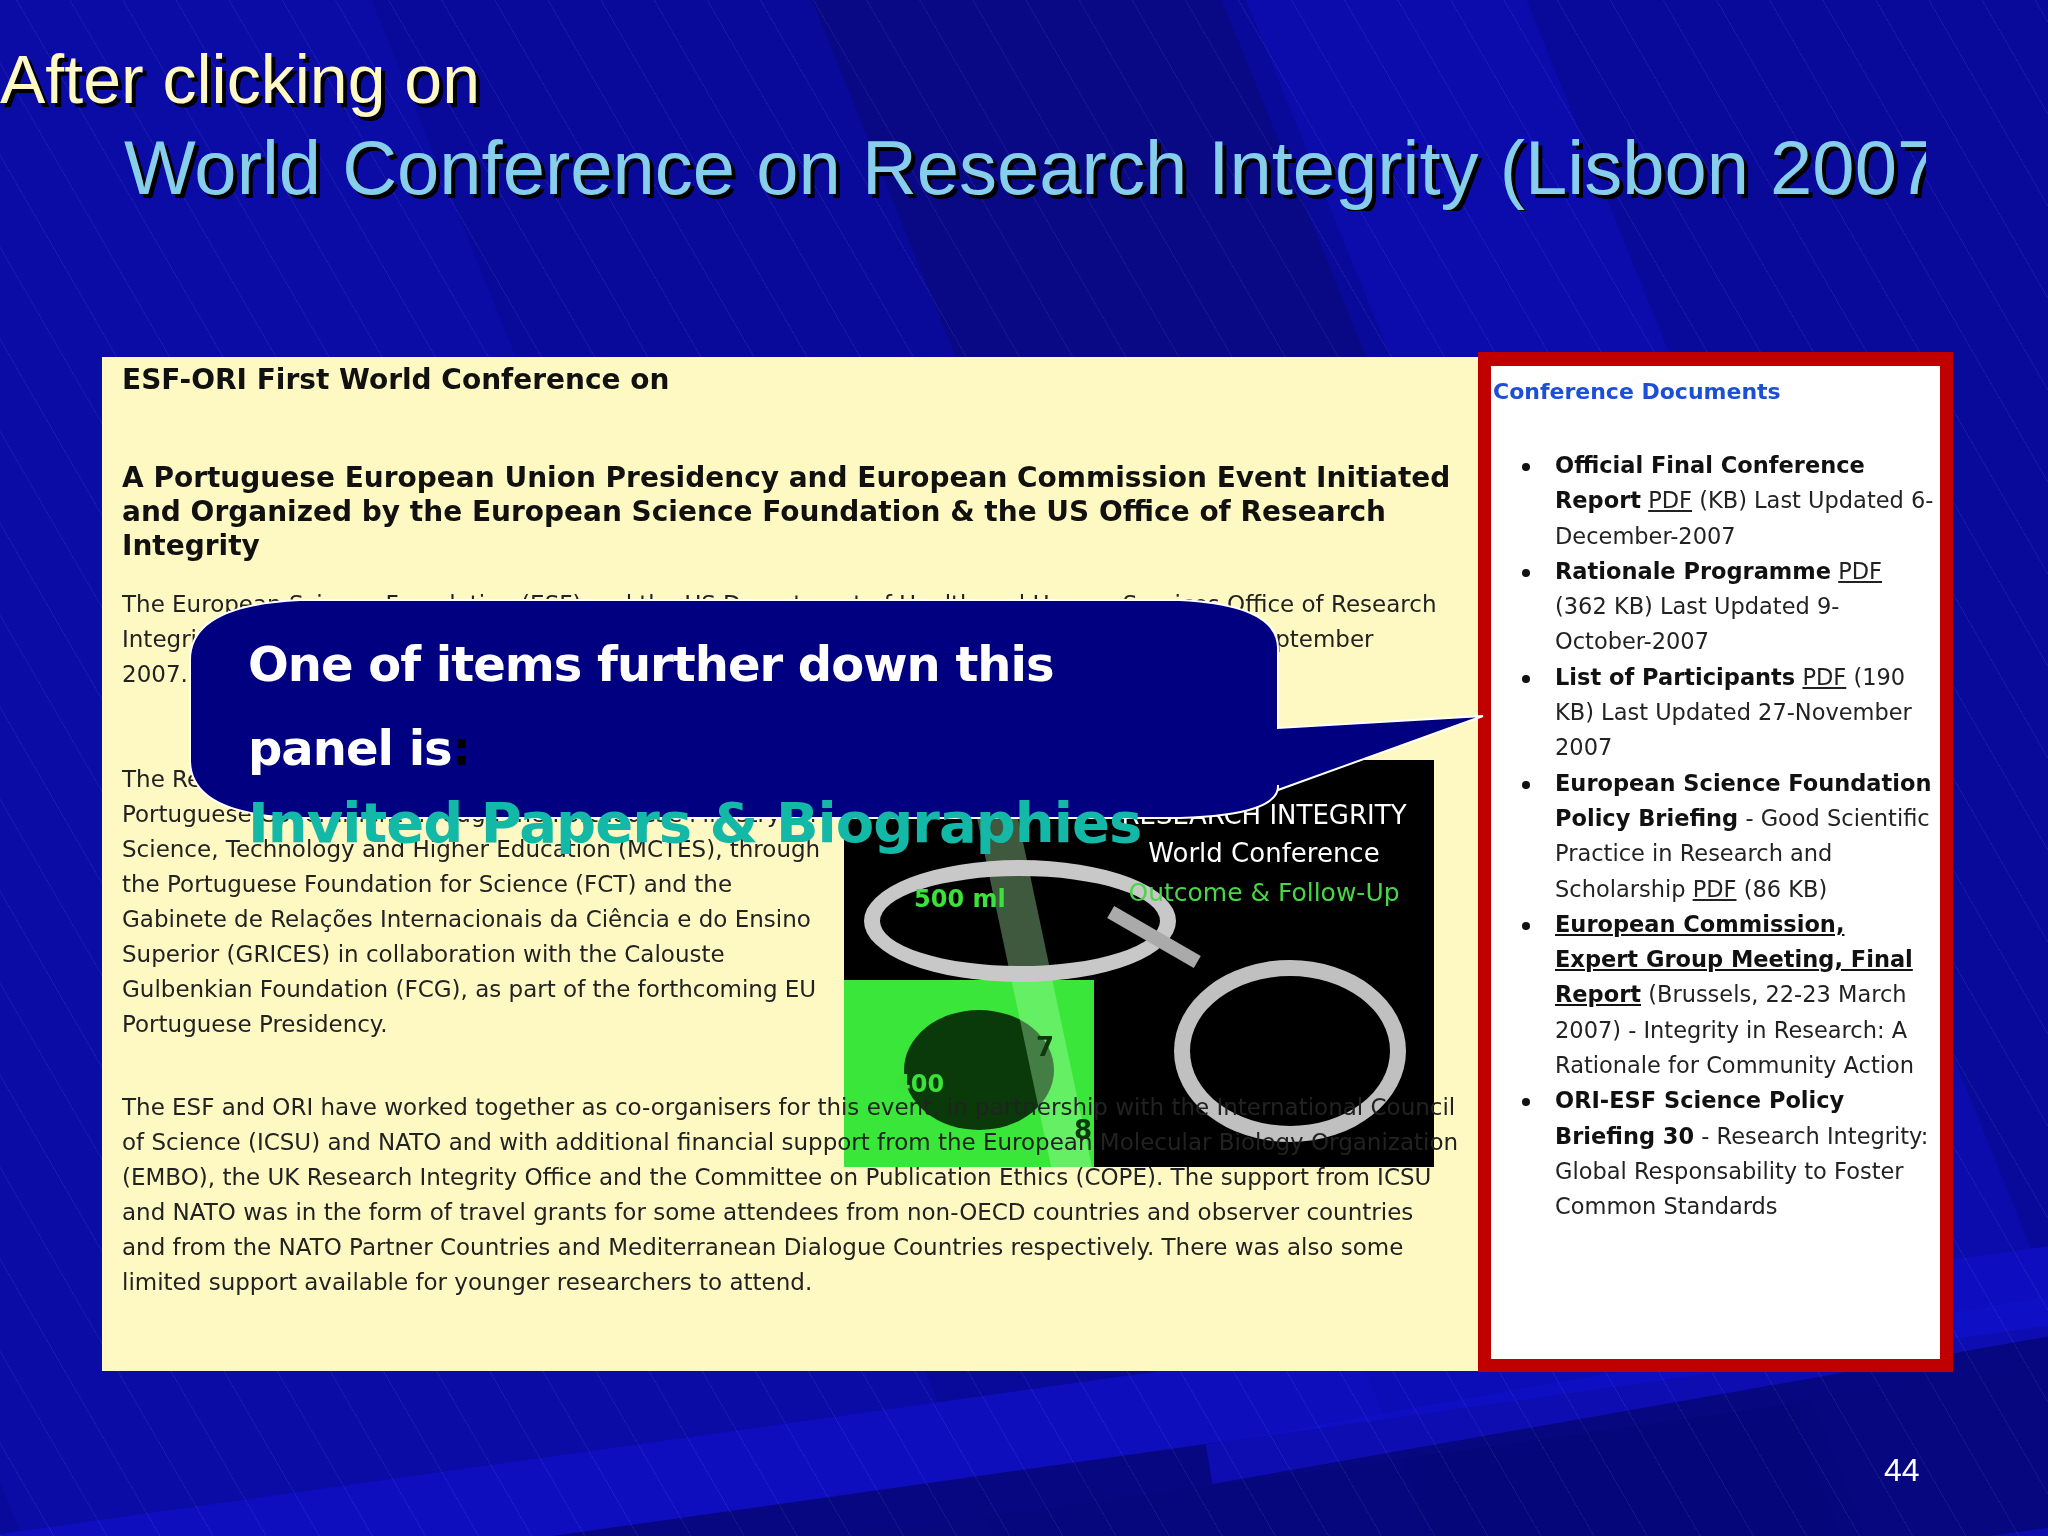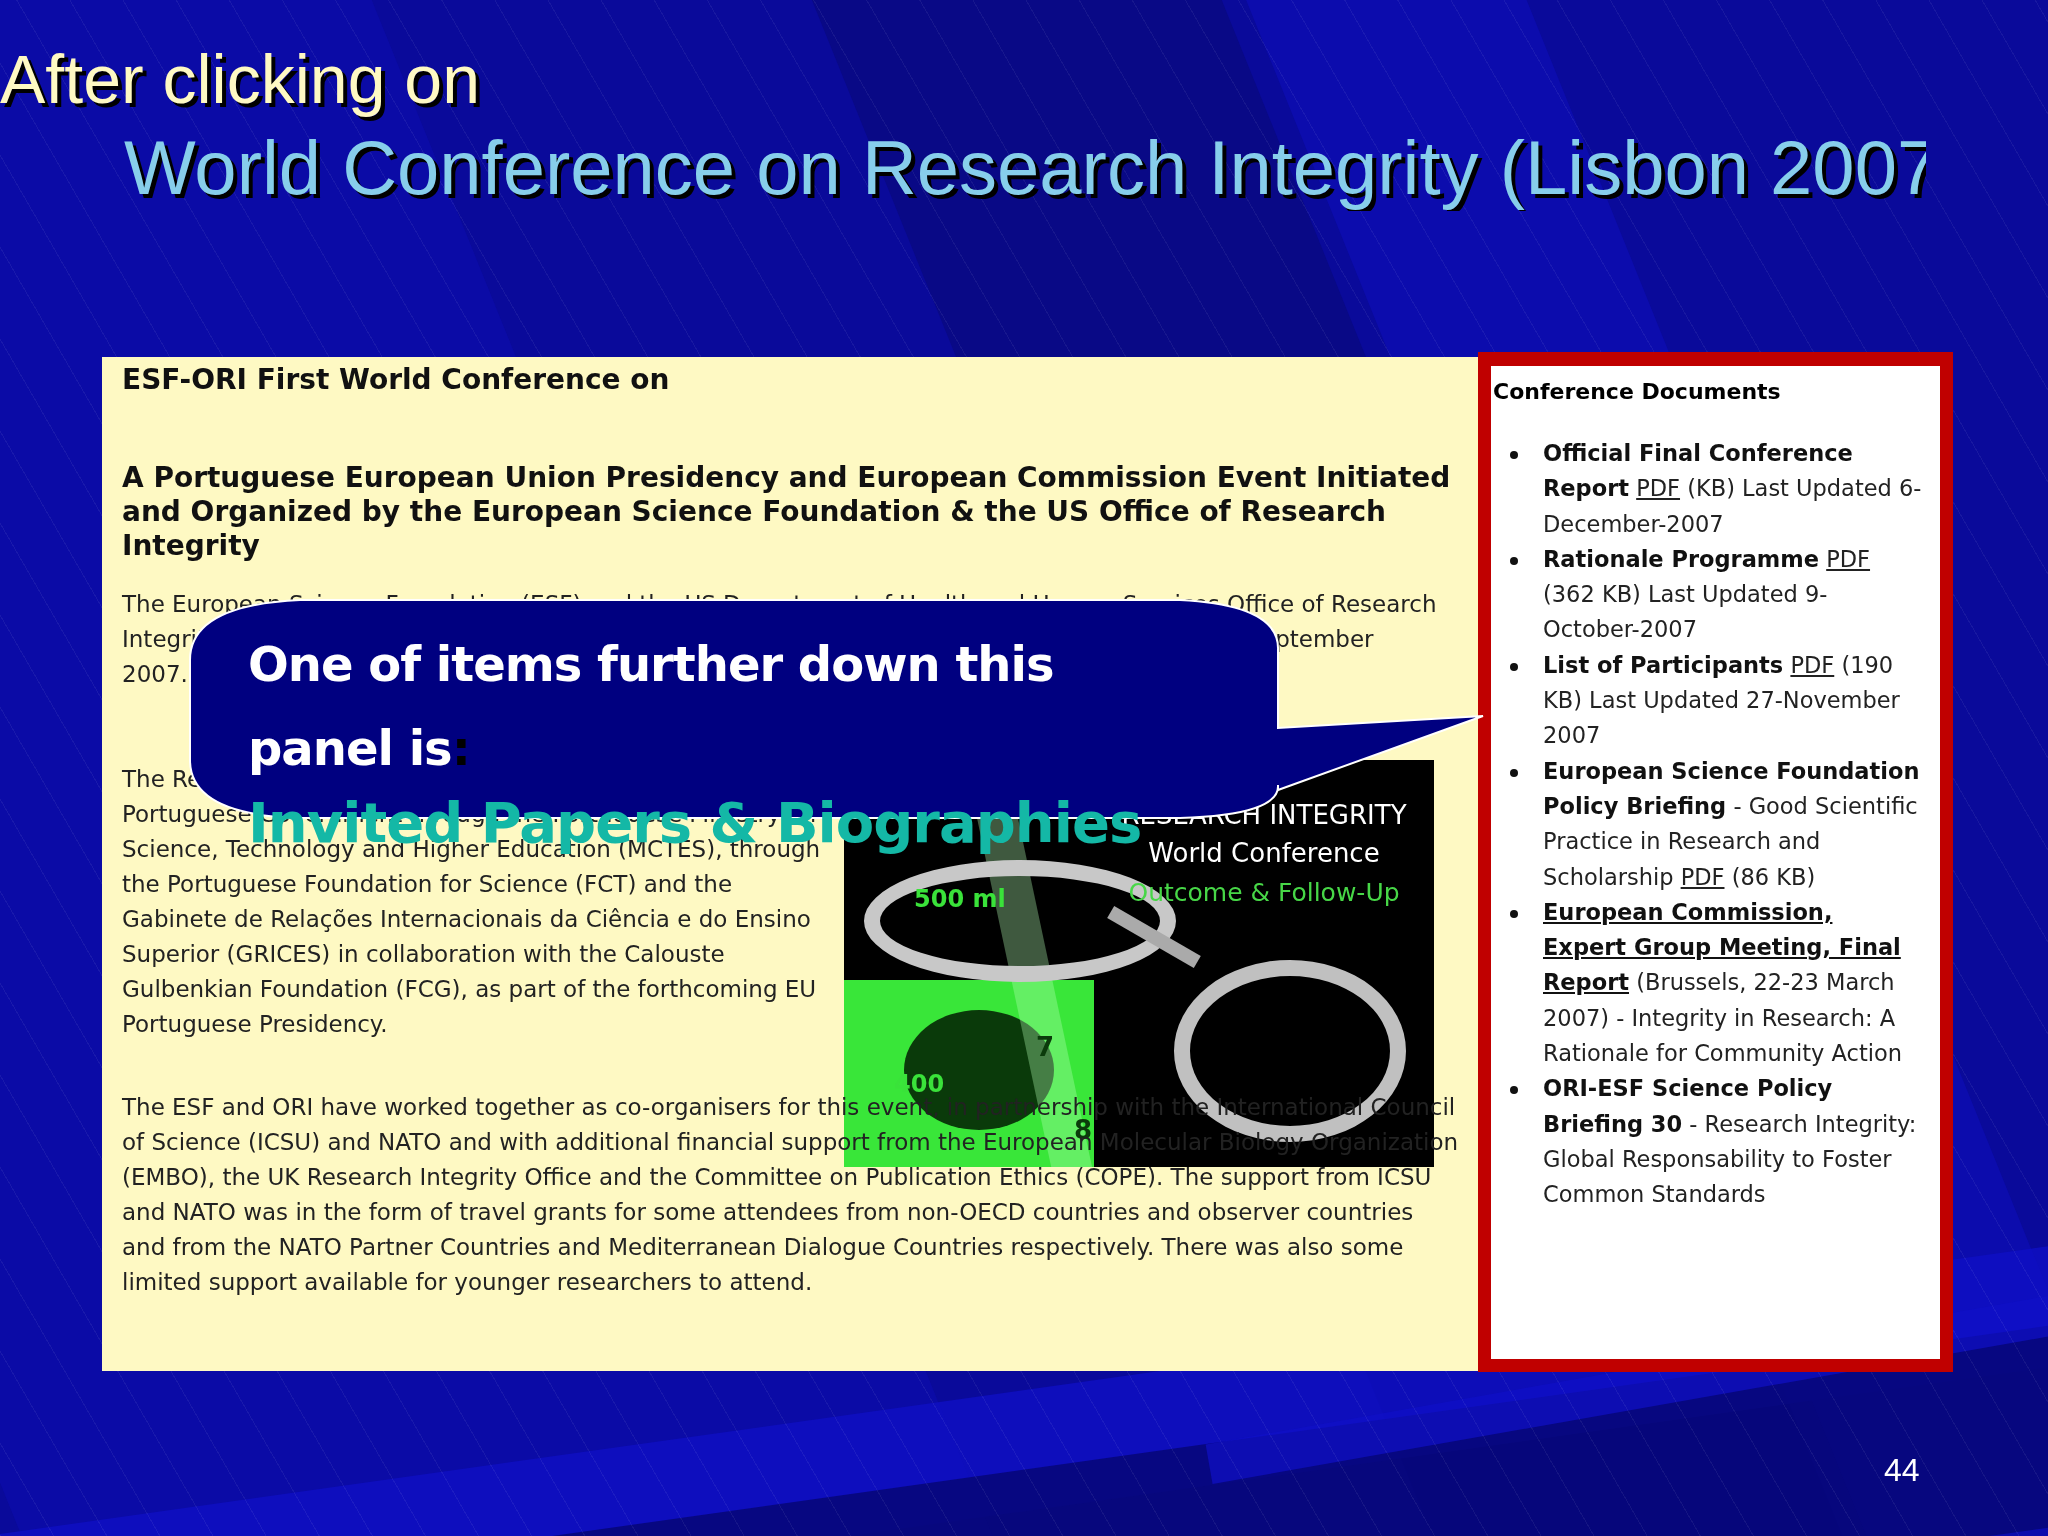--- a/index.html
+++ b/index.html
@@ -67,22 +67,22 @@
   .flaskimg .m7 { left:192px; top:272px; color:#0b3b0b; font-size:26px; }
   .flaskimg .m8 { left:230px; top:355px; color:#0b3b0b; font-size:26px; }
 
   .docpanel {
     position:absolute; left:1478px; top:352px; width:475px; height:1020px;
     background:#c00000;
   }
   .docpanel .inner {
     position:absolute; left:13px; top:14px; right:13px; bottom:13px; background:#fff; overflow:hidden;
   }
-  .docpanel .dtitle { position:absolute; left:2px; top:13px; font-weight:bold; font-size:22px; color:#000000; }
-  .docpanel ul { position:absolute; left:0; top:70px; margin:0; padding:0 0 0 52px; list-style:none; width:380px; }
+  .docpanel .dtitle { position:absolute; left:2px; top:13px; font-weight:bold; font-size:22px; color:#1d4ed8; }
+  .docpanel ul { position:absolute; left:0; top:70px; margin:12px; padding:0 0 0 52px; list-style:none; width:380px; }
   .docpanel li { position:relative; font-size:22.5px; line-height:35.3px; color:#222; }
   .docpanel li::before { content:""; position:absolute; left:-33px; top:15px; width:8px; height:8px; border-radius:50%; background:#111; }
   .docpanel li b { color:#111; }
   .docpanel .pdf { text-decoration:underline; }
   .docpanel .ulbold { text-decoration:underline; font-weight:bold; color:#111; }
 
   .callout { position:absolute; left:0; top:0; width:2048px; height:1536px; pointer-events:none; }
   .callout svg { position:absolute; left:0; top:0; }
   .callout-text {
     position:absolute; left:248px; top:622px; width:900px;

